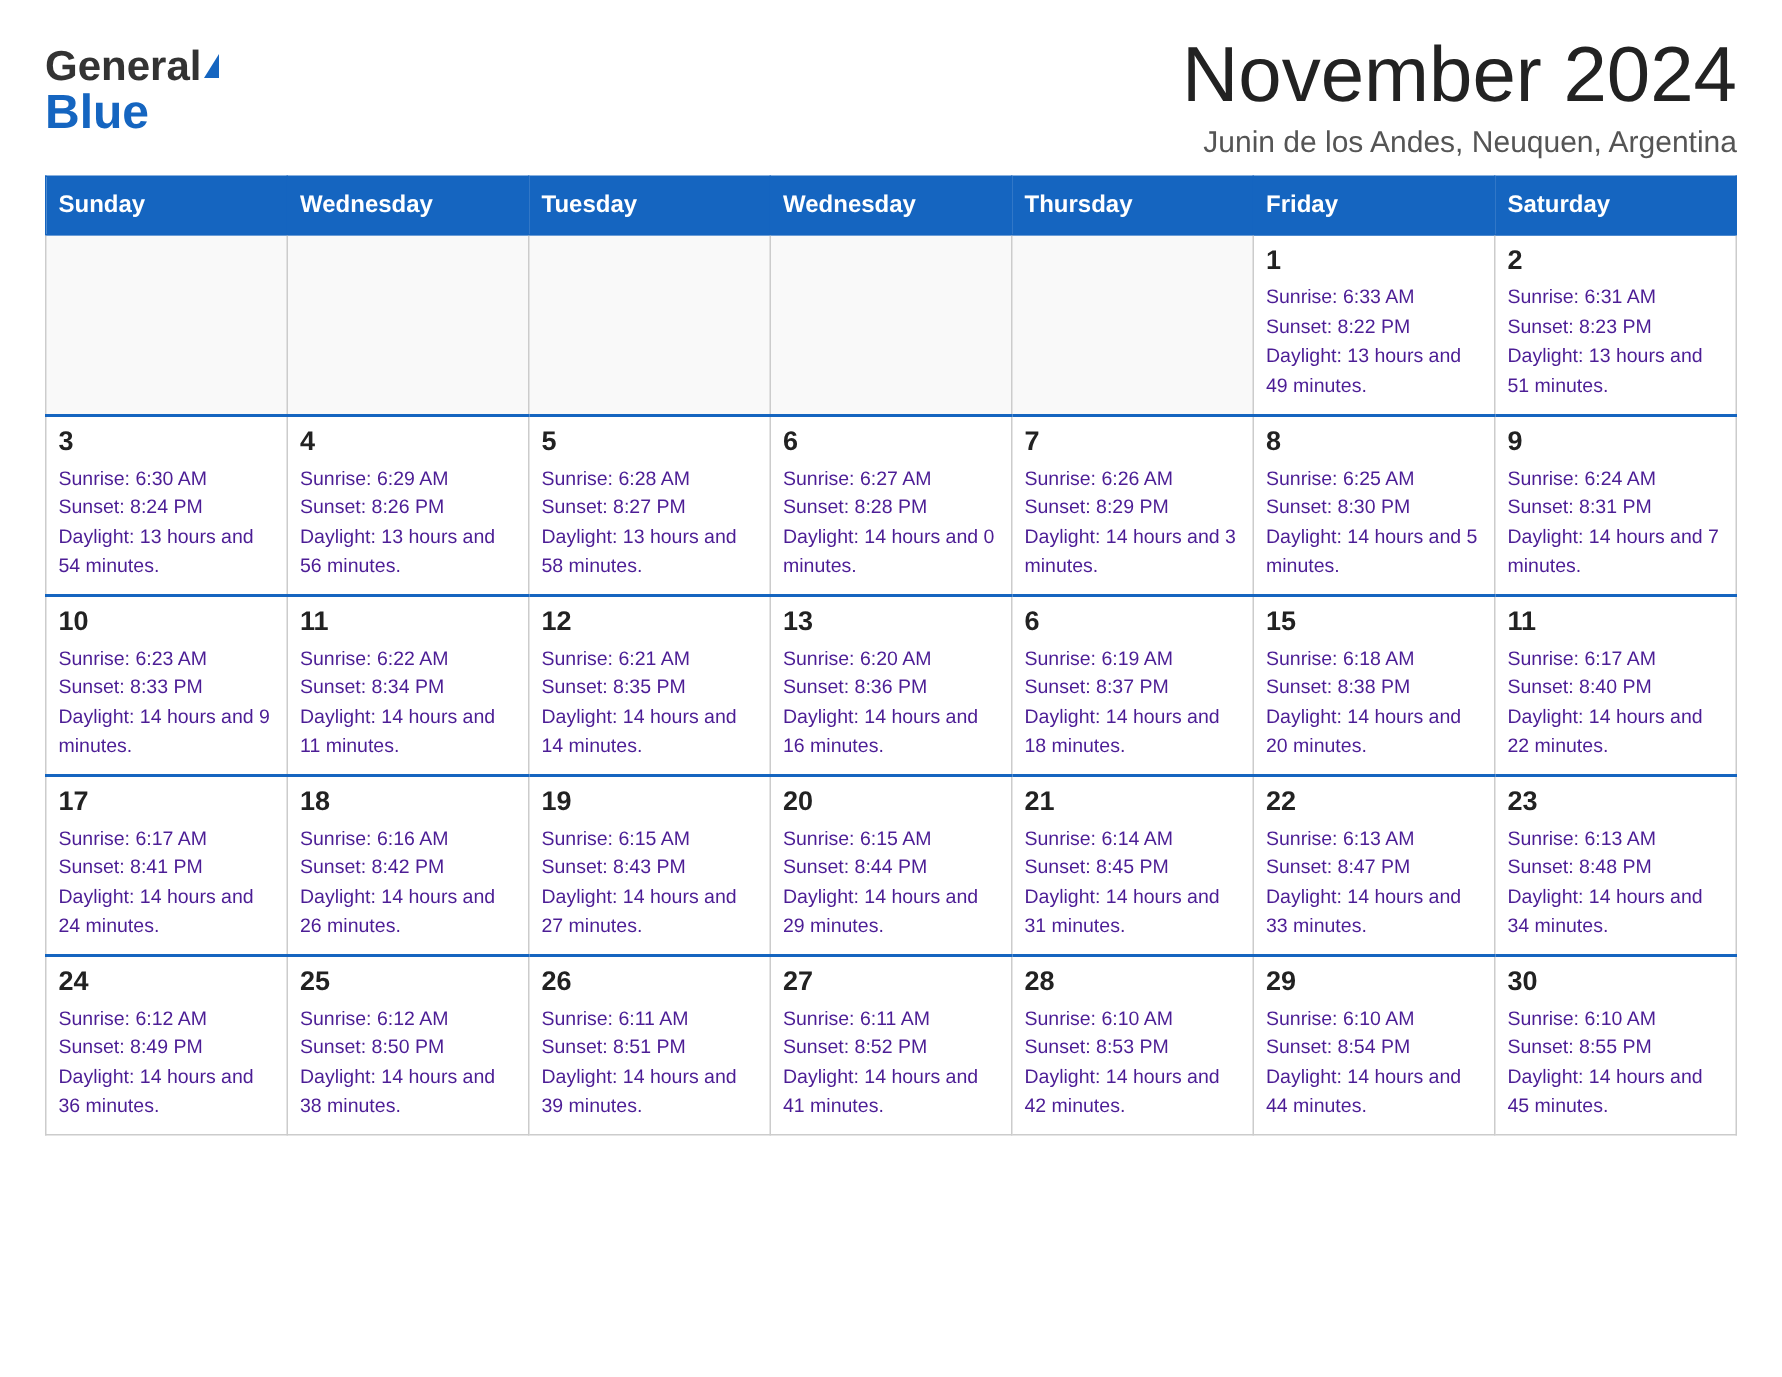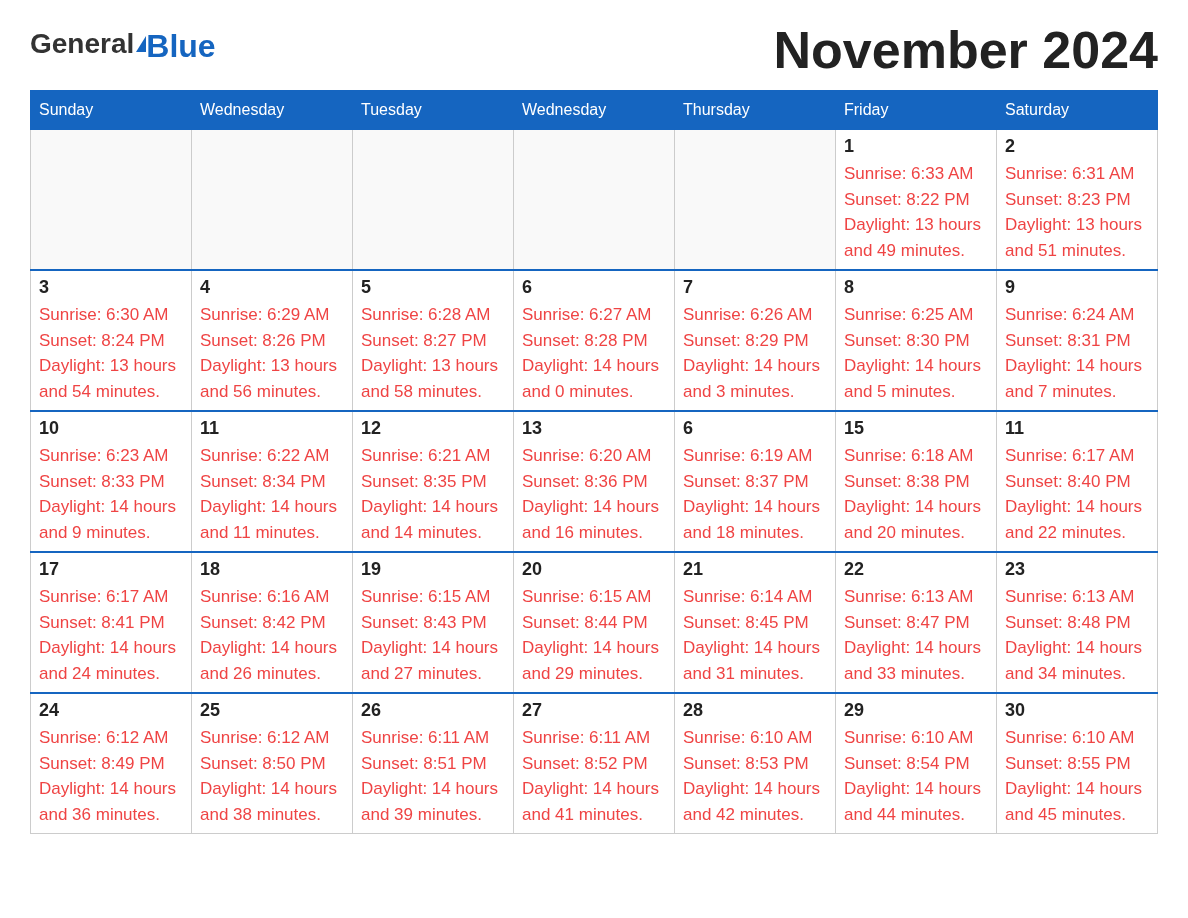--- a/index.html
+++ b/index.html
@@ -11,21 +11,21 @@
       padding: 20px 30px;
     }
     .header-area {
       display: flex;
       justify-content: space-between;
       align-items: flex-start;
       margin-bottom: 10px;
     }
     .logo {
       display: flex;
-      flex-direction: row;
+      flex-direction: column;
       align-items: flex-start;
       margin-top: 10px;
     }
     .logo-general {
       font-size: 28px;
       font-weight: bold;
       color: #333;
       line-height: 1;
     }
     .logo-blue {
@@ -41,39 +41,39 @@
       border-left: 10px solid transparent;
       border-bottom: 16px solid #1565c0;
       margin-left: 2px;
       vertical-align: middle;
     }
     .title-area {
       text-align: right;
     }
     .month-title {
       font-size: 52px;
-      font-weight: bold;
+      font-weight: normal;
       color: #222;
     }
     .subtitle {
       font-size: 20px;
       color: #555;
       margin-top: 4px;
     }
     .calendar {
       width: 100%;
       border-collapse: collapse;
       margin-top: 8px;
     }
     .calendar th {
       background-color: #1565c0;
       color: #fff;
       padding: 10px 8px;
       font-size: 16px;
-      font-weight: normal;
+      font-weight: bold;
       text-align: left;
       border: 1px solid #1565c0;
     }
     .calendar td {
       border: 1px solid #ccc;
       vertical-align: top;
       padding: 6px 8px;
       width: 14.28%;
       min-height: 110px;
       height: 120px;
@@ -81,22 +81,22 @@
       color: #333;
     }
     .calendar td .day-num {
       font-size: 18px;
       font-weight: bold;
       color: #222;
       display: block;
       margin-bottom: 4px;
     }
     .calendar td .sun-info {
-      font-size: 17px;
-      color: #ef4444;
+      font-size: 13px;
+      color: #4c1d95;
       line-height: 1.5;
     }
     .calendar td.empty {
       background: #f9f9f9;
     }
     .row-border td {
       border-top: 2px solid #1565c0;
     }
   </style>
 </head>
@@ -105,20 +105,21 @@
 <div class="header-area">
   <div class="logo">
     <div style="display:flex;align-items:center;">
       <span class="logo-general">General</span>
       <span class="logo-triangle"></span>
     </div>
     <span class="logo-blue">Blue</span>
   </div>
   <div class="title-area">
     <div class="month-title">November 2024</div>
+    <div class="subtitle">Junin de los Andes, Neuquen, Argentina</div>
   </div>
 </div>
 
 <table class="calendar">
   <thead>
     <tr>
     <th>Sunday</th>
         <th>Wednesday</th>
         <th>Tuesday</th>
         <th>Wednesday</th>

